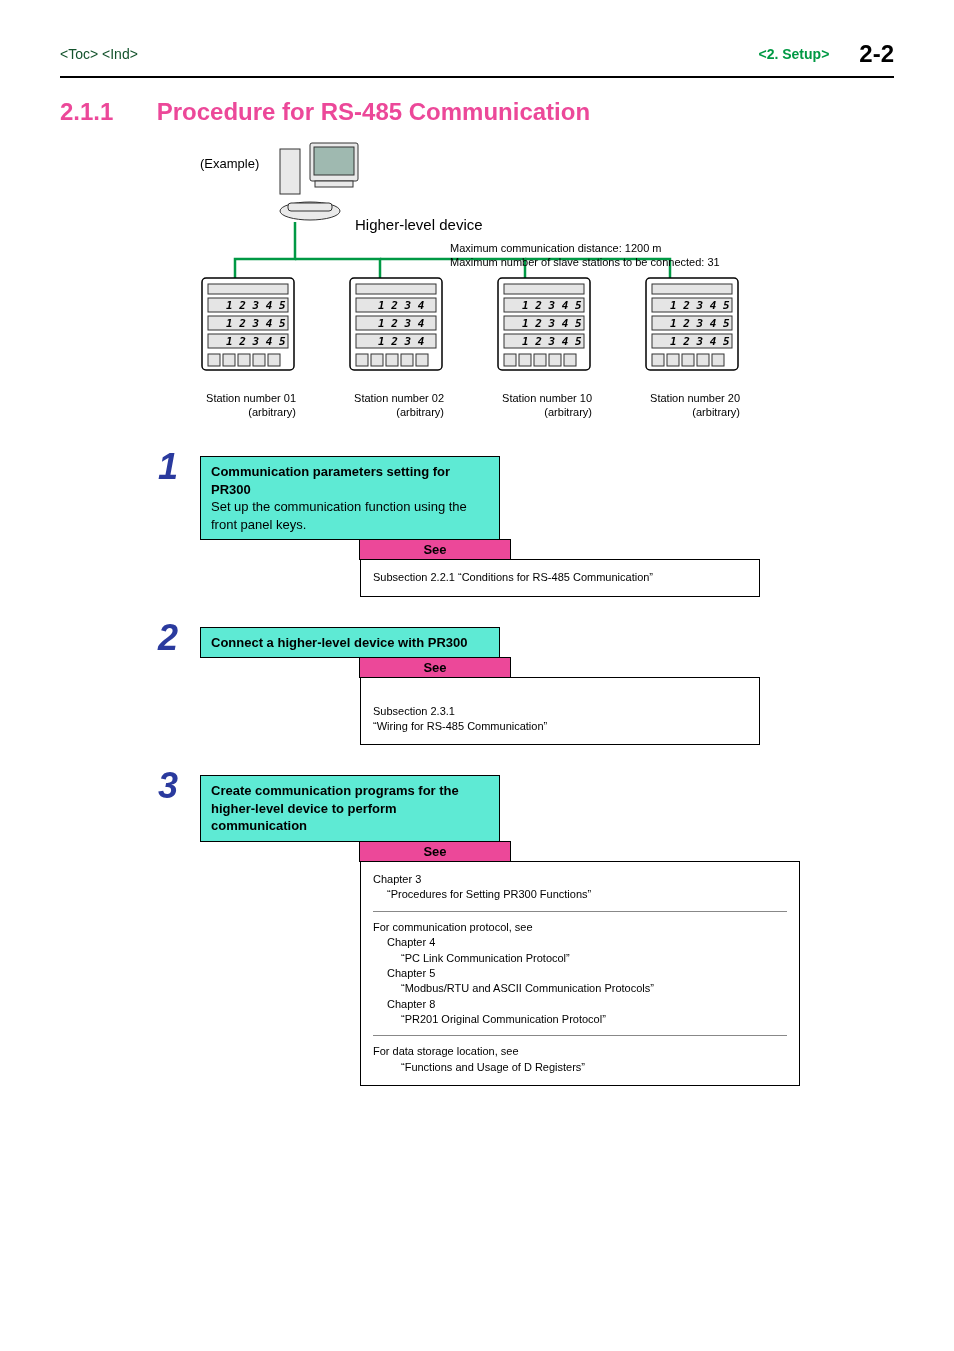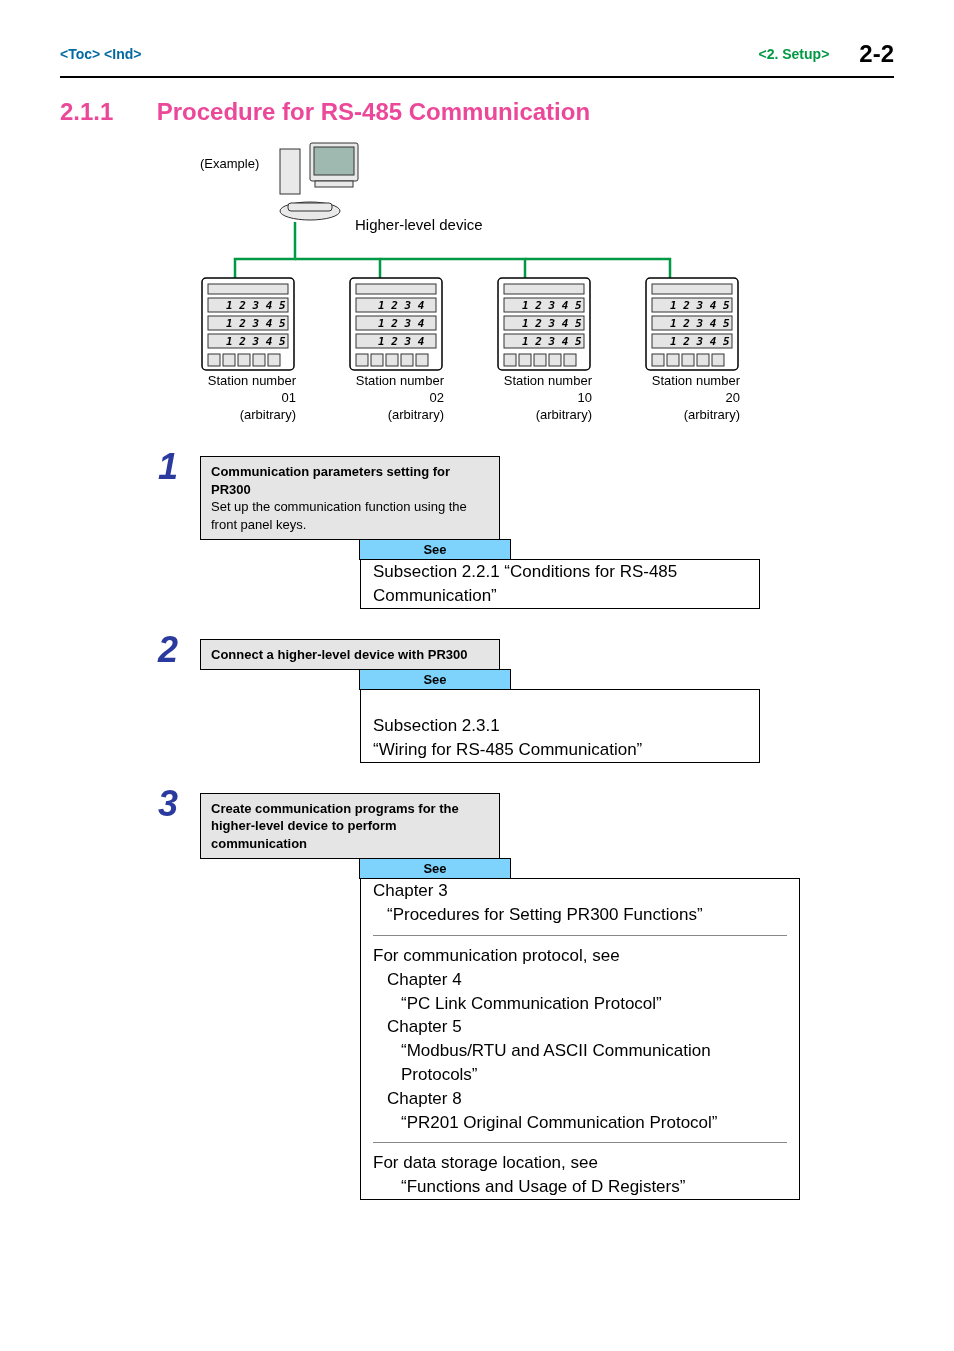--- a/index.html
+++ b/index.html
@@ -17,23 +17,23 @@
     position: relative;
   }
   .header-row {
     display: flex;
     align-items: center;
     justify-content: space-between;
     font-size: 14px;
     margin-bottom: 8px;
   }
   .header-left a {
-    color: #0369a1;
+    color: #14532d;
     text-decoration: none;
-    font-weight: bold;
+    font-weight: normal;
   }
   .header-mid a {
     color: #009944;
     text-decoration: none;
     font-weight: bold;
     margin-right: 30px;
     margin-left: 12px;
   }
   .header-right {
     color: #000;
@@ -98,23 +98,23 @@
     display: flex;
     justify-content: space-between;
     width: 540px;
   }
   .device {
     width: 96px;
     text-align: right;
   }
   .device svg { display:block; margin:0 auto; }
   .device .st-label {
-    font-size: 13px;
+    font-size: 11px;
     line-height: 1.3;
-    margin-top: 1px;
+    margin-top: 19px;
   }
 
   .steps-area {
     margin-left: 140px;
     width: 620px;
   }
   .step {
     position: relative;
     margin-bottom: 30px;
   }
@@ -126,46 +126,46 @@
     font-style: italic;
     font-weight: 900;
     font-size: 36px;
     color: #2a3a9e;
   }
   .step-box {
     border: 1px solid #000;
     padding: 6px 10px;
     font-size: 13px;
     line-height: 1.35;
-    background: #e5e5e5;
+    background: #5eead4;
     width: 300px;
     box-sizing: border-box;
   }
   .step-box b { font-size: 13px; }
   .see-wrap {
     margin-left: 160px;
     width: 400px;
   }
   .see-tab {
     width: 150px;
     border: 1px solid #000;
     border-bottom: 1px solid #000;
-    background: #7dd3fc;
+    background: #ec4899;
     text-align: center;
     font-weight: bold;
     font-size: 13px;
     padding: 2px 0;
     margin-top: -1px;
     margin-left: -1px;
   }
   .see-body {
     border: 1px solid #000;
     margin-top: -1px;
-    padding: 0 12px;
-    font-size: 17px;
+    padding: 10px 12px;
+    font-size: 11px;
     line-height: 1.4;
   }
   .see-body .indent { padding-left: 14px; }
   .see-body hr { border:none; border-top:1px solid #888; margin:8px 0; }
 
   .wire-svg {
     position: absolute;
     left: -10px;
     top: 58px;
     width: 550px;
@@ -212,20 +212,24 @@
     </div>
     <span class="pc-label">Higher-level device</span>
 
     <svg class="wire-svg">
       <path class="green-wire" d="M105,18 L105,55 L45,55 L45,75"></path>
       <path class="green-wire" d="M105,55 L190,55 L190,75"></path>
       <path class="green-wire" d="M190,55 L335,55 L335,75"></path>
       <path class="green-wire" d="M335,55 L480,55 L480,75"></path>
     </svg>
 
+    <div class="spec-text">
+      <div>Maximum communication distance: 1200 m</div>
+      <div>Maximum number of slave stations to be connected: 31</div>
+    </div>
 
     <div class="devices-row">
 
       <div class="device">
         <svg width="96" height="96">
           <rect x="2" y="2" width="92" height="92" fill="#fff" stroke="#000" stroke-width="1.5" rx="4"></rect>
           <rect x="8" y="8" width="80" height="10" fill="#e5e5e5" stroke="#333"></rect>
           <g fill="#e5e5e5" stroke="#333">
             <rect x="8" y="22" width="80" height="14"></rect>
             <rect x="8" y="40" width="80" height="14"></rect>

